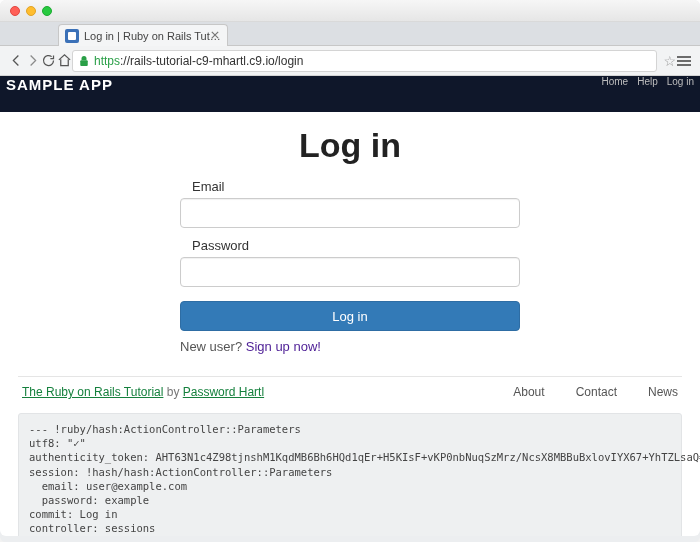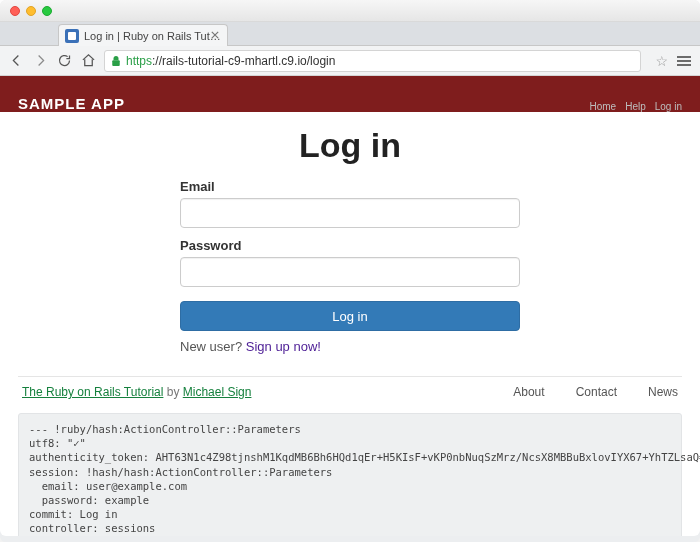--- a/index.html
+++ b/index.html
@@ -12,44 +12,44 @@
   .tl-min{left:26px;background:#ffbd2e;border:1px solid #e1a326}
   .tl-max{left:42px;background:#28c940;border:1px solid #1dab31}
   
   .tabstrip{height:24px;background:#dcdfe3;position:relative;border-bottom:1px solid #c7c7c7}
   .tab{position:absolute;left:58px;top:2px;height:22px;background:#f4f5f6;border:1px solid #c7c7c7;border-bottom:none;border-radius:4px 4px 0 0;display:flex;align-items:center;padding:0 22px 0 6px;font-size:11px;color:#444;min-width:150px;max-width:170px;overflow:hidden;white-space:nowrap}
   .favicon{width:14px;height:14px;background:#3b71b8;border-radius:2px;margin-right:5px;position:relative;flex:0 0 14px}
   .favicon::after{content:"";position:absolute;left:3px;top:3px;width:8px;height:8px;background:#fff;border-radius:1px}
   .tab-close{position:absolute;right:6px;top:4px;width:12px;height:12px;display:flex;align-items:center;justify-content:center;color:#777}
   .tab-close svg{width:8px;height:8px}
   
-  .toolbar{height:30px;background:#f2f3f4;border-bottom:1px solid #d4d4d4;display:flex;align-items:center;padding:0 8px;gap:8px}
+  .toolbar{height:30px;background:#f2f3f4;border-bottom:1px solid #d4d4d4;display:flex;align-items:center;padding:0 8px;}
   .tbtn{width:16px;height:16px;display:flex;align-items:center;justify-content:center;color:#8b8b8b}
   .tbtn.enabled{color:#555}
   .tbtn svg{width:15px;height:15px;stroke:currentColor;stroke-width:2;fill:none}
   .urlbar{flex:1;height:22px;background:#fff;border:1px solid #d4d4d4;border-radius:3px;display:flex;align-items:center;padding:0 6px;font-size:12px;color:#333}
   .lock{color:#2a9f47;margin-right:5px;display:flex}
   .lock svg{width:10px;height:12px;fill:currentColor}
   .url-https{color:#2a9f47}
   .url-rest{color:#333}
   .star{color:#999;margin-left:6px;font-size:14px}
   .menu-icon{display:flex;flex-direction:column;gap:2px}
   .menu-icon span{display:block;width:14px;height:2px;background:#6b6b6b}
   
   .viewport{position:absolute;left:0;right:0;top:76px;bottom:6px;background:#fff;border-bottom-left-radius:6px;border-bottom-right-radius:6px;overflow:hidden}
   
-  .navbar{background:#7f1d1d;height:36px;display:flex;align-items:flex-end;padding:0 18px;color:#9d9d9d;font-size:13px}
+  .navbar{background:#0f172a;height:36px;display:flex;align-items:flex-start;padding:0 6px;color:#9d9d9d;font-size:13px}
   .brand{color:#fff;font-weight:800;letter-spacing:1px;font-size:15px;text-transform:uppercase}
   .nav-spacer{flex:1}
   .navlink{margin-left:9px;color:#bdbdbd;font-size:10px}
   
   .container{width:560px;margin:0 auto;padding:0 10px}
   h1.page{font-size:34px;font-weight:700;text-align:center;margin:14px 0 14px;color:#222}
   .form-wrap{width:340px;margin:0 auto}
-  label{display:block;font-weight:700;font-size:13px;margin:6px 0 4px;color:#333}
+  label{display:block;font-weight:400;font-size:13px;margin:6px 12px 4px;color:#333}
   .form-control{width:100%;height:30px;border:1px solid #ccc;border-radius:4px;padding:4px 8px;font-size:13px;background:#fff;box-shadow:inset 0 1px 1px rgba(0,0,0,.06)}
   .btn-primary{width:100%;height:30px;margin-top:14px;background:#337ab7;border:1px solid #2e6da4;color:#fff;border-radius:4px;font-size:13px;display:flex;align-items:center;justify-content:center;font-weight:500}
   .below{font-size:13px;margin-top:8px;color:#555}
   .below a{color:#4c1d95;text-decoration:none}
   hr.sep{border:none;border-top:1px solid #e5e5e5;margin:22px 18px 6px}
   .footer{display:flex;align-items:center;padding:2px 22px 8px;color:#777;font-size:12px}
   .footer a{color:#15803d}
   .footer .spacer{flex:1}
   .footer .flink{margin-left:31px;color:#555}
   
@@ -141,21 +141,21 @@
             <span>Log in</span>
           </div>
       <div class="below">
         <span>New user? </span><a href="#">Sign up now!</a>
       </div>
     </div>
   </div>
 
   <hr class="sep">
   <div class="footer">
-    <span><a href="#">The Ruby on Rails Tutorial</a><span> by </span><a href="#">Michael Sign</a></span>
+    <span><a href="#">The Ruby on Rails Tutorial</a><span> by </span><a href="#">Password Hartl</a></span>
     <span class="spacer"></span>
     <span class="flink">About</span>
     <span class="flink">Contact</span>
     <span class="flink">News</span>
   </div>
 
   <div class="debug"><span>--- !ruby/hash:ActionController::Parameters</span>
 <span>utf8: "✓"</span>
 <span>authenticity_token: AHT63N1c4Z98tjnshM1KqdMB6Bh6HQd1qEr+H5KIsF+vKP0nbNuqSzMrz/NcsX8MBBuBxlovIYX67+YhTZLsaQ==</span>
 <span>session: !hash/hash:ActionController::Parameters</span>

